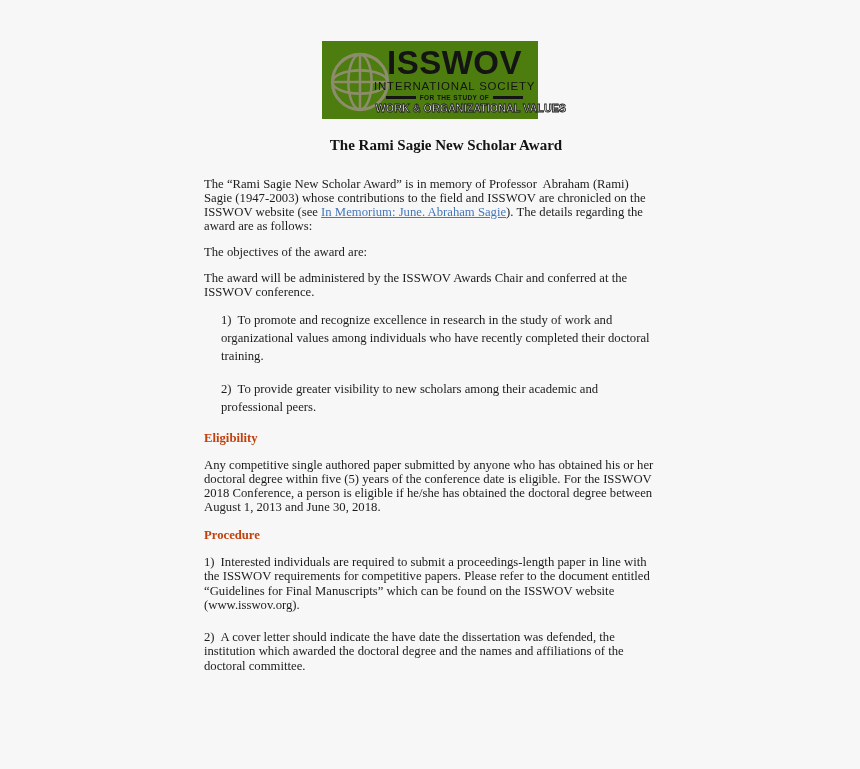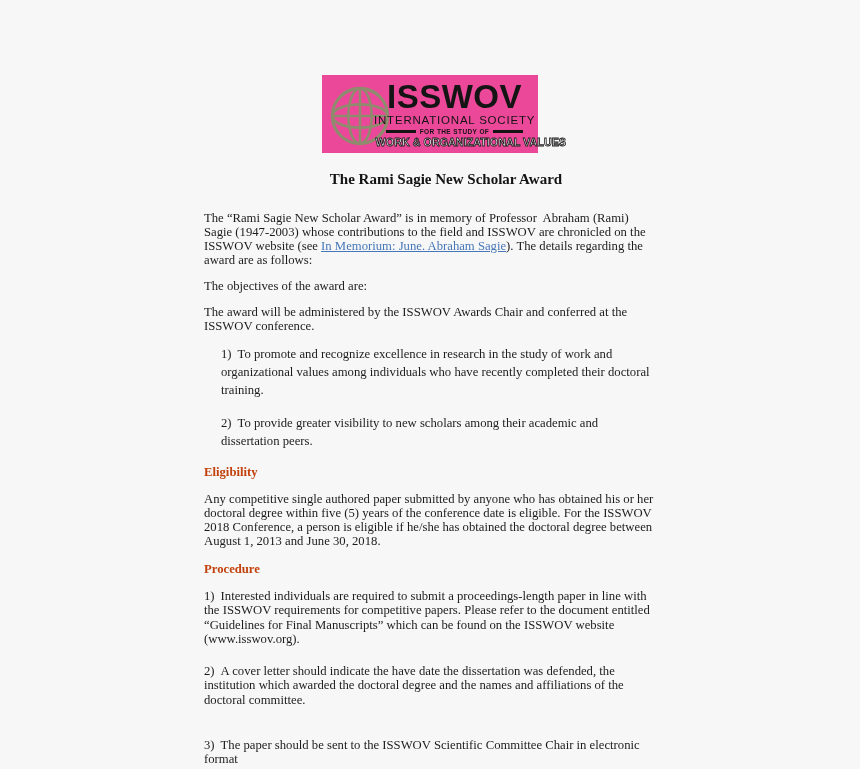--- a/index.html
+++ b/index.html
@@ -14,22 +14,21 @@
     color: #1c1c1c;
     padding-top: 41px;
   }
 
   
   .logo {
     position: relative;
     width: 216px;
     height: 78px;
     margin-left: 322px;
-    background: #ec4899;
-    margin-top: 34px;
+    background: #4d7c0f;
   }
   .globe {
     position: absolute;
     left: 7px;
     top: 10px;
     width: 62px;
     height: 62px;
   }
   .logo-text {
     position: absolute;
@@ -167,29 +166,28 @@
 
     <p class="pre"><span>The “Rami Sagie New Scholar Award” is in memory of Professor  Abraham (Rami) Sagie (1947-2003) whose contributions to the field and ISSWOV are chronicled on the ISSWOV website (see </span><a class="doc-link">In Memorium: June. Abraham Sagie</a><span>). The details regarding the award are as follows:</span></p>
 
 
     <p>The objectives of the award are:</p>
 
     <p>The award will be administered by the ISSWOV Awards Chair and conferred at the ISSWOV conference.</p>
 
     <div class="objectives">
       <div class="objective-item"><span class="num">1)</span><span class="pre">To promote and recognize excellence in research in the study of work and organizational values among individuals who have recently completed their doctoral training.</span></div>
-      <div class="objective-item"><span class="num">2)</span><span class="pre">To provide greater visibility to new scholars among their academic and     dissertation peers.</span></div>
+      <div class="objective-item"><span class="num">2)</span><span class="pre">To provide greater visibility to new scholars among their academic and     professional peers.</span></div>
     </div>
 
     <h2 class="section-heading">Eligibility</h2>
 
     <p>Any competitive single authored paper submitted by anyone who has obtained his or her doctoral degree within five (5) years of the conference date is eligible. For the ISSWOV 2018 Conference, a person is eligible if he/she has obtained the doctoral degree between August 1, 2013 and June 30, 2018.</p>
 
     <h2 class="section-heading">Procedure</h2>
 
     <div class="proc-item"><span class="num">1)</span><span class="pre">Interested individuals are required to submit a proceedings-length paper in line with the ISSWOV requirements for competitive papers. Please refer to the document entitled “Guidelines for Final Manuscripts” which can be found on the ISSWOV website (www.isswov.org).</span></div>
 
     <div class="proc-item"><span class="num">2)</span><span class="pre">A cover letter should indicate the have date the dissertation was defended, the institution which awarded the doctoral degree and the names and affiliations of the doctoral committee.</span></div>
 
-    <div class="proc-item last"><span class="num">3)</span><span class="pre">The paper should be sent to the ISSWOV Scientific Committee Chair in electronic format</span></div>
 
   </div>
 </div>
 
 </body></html>

